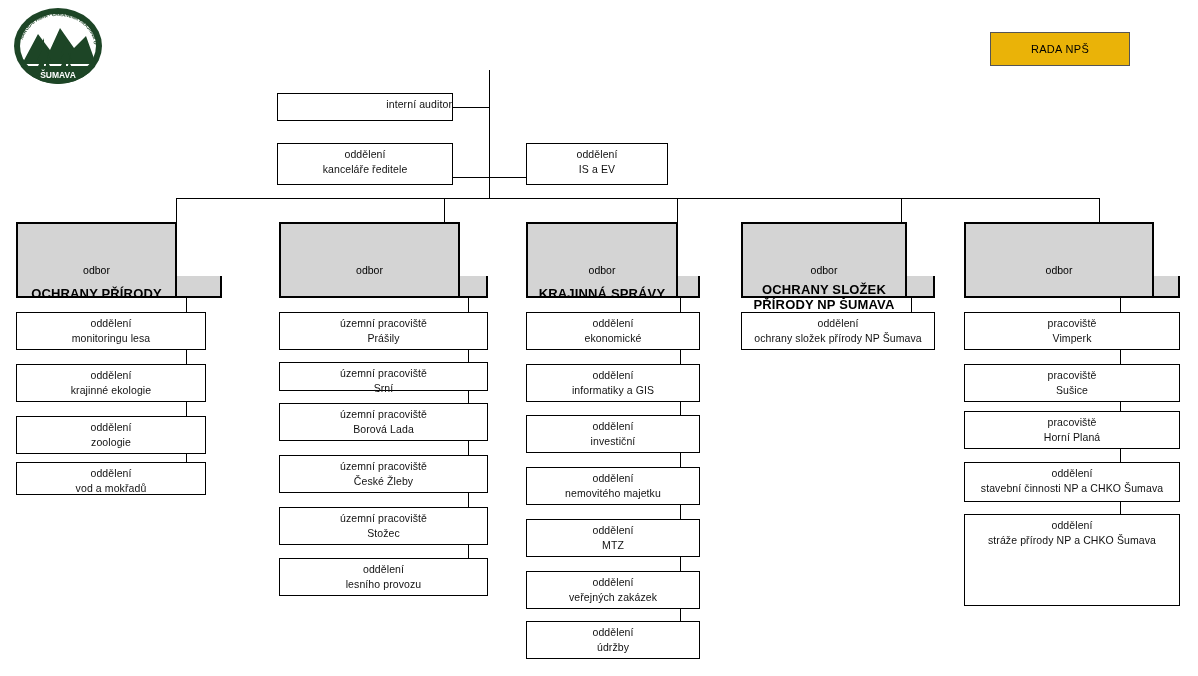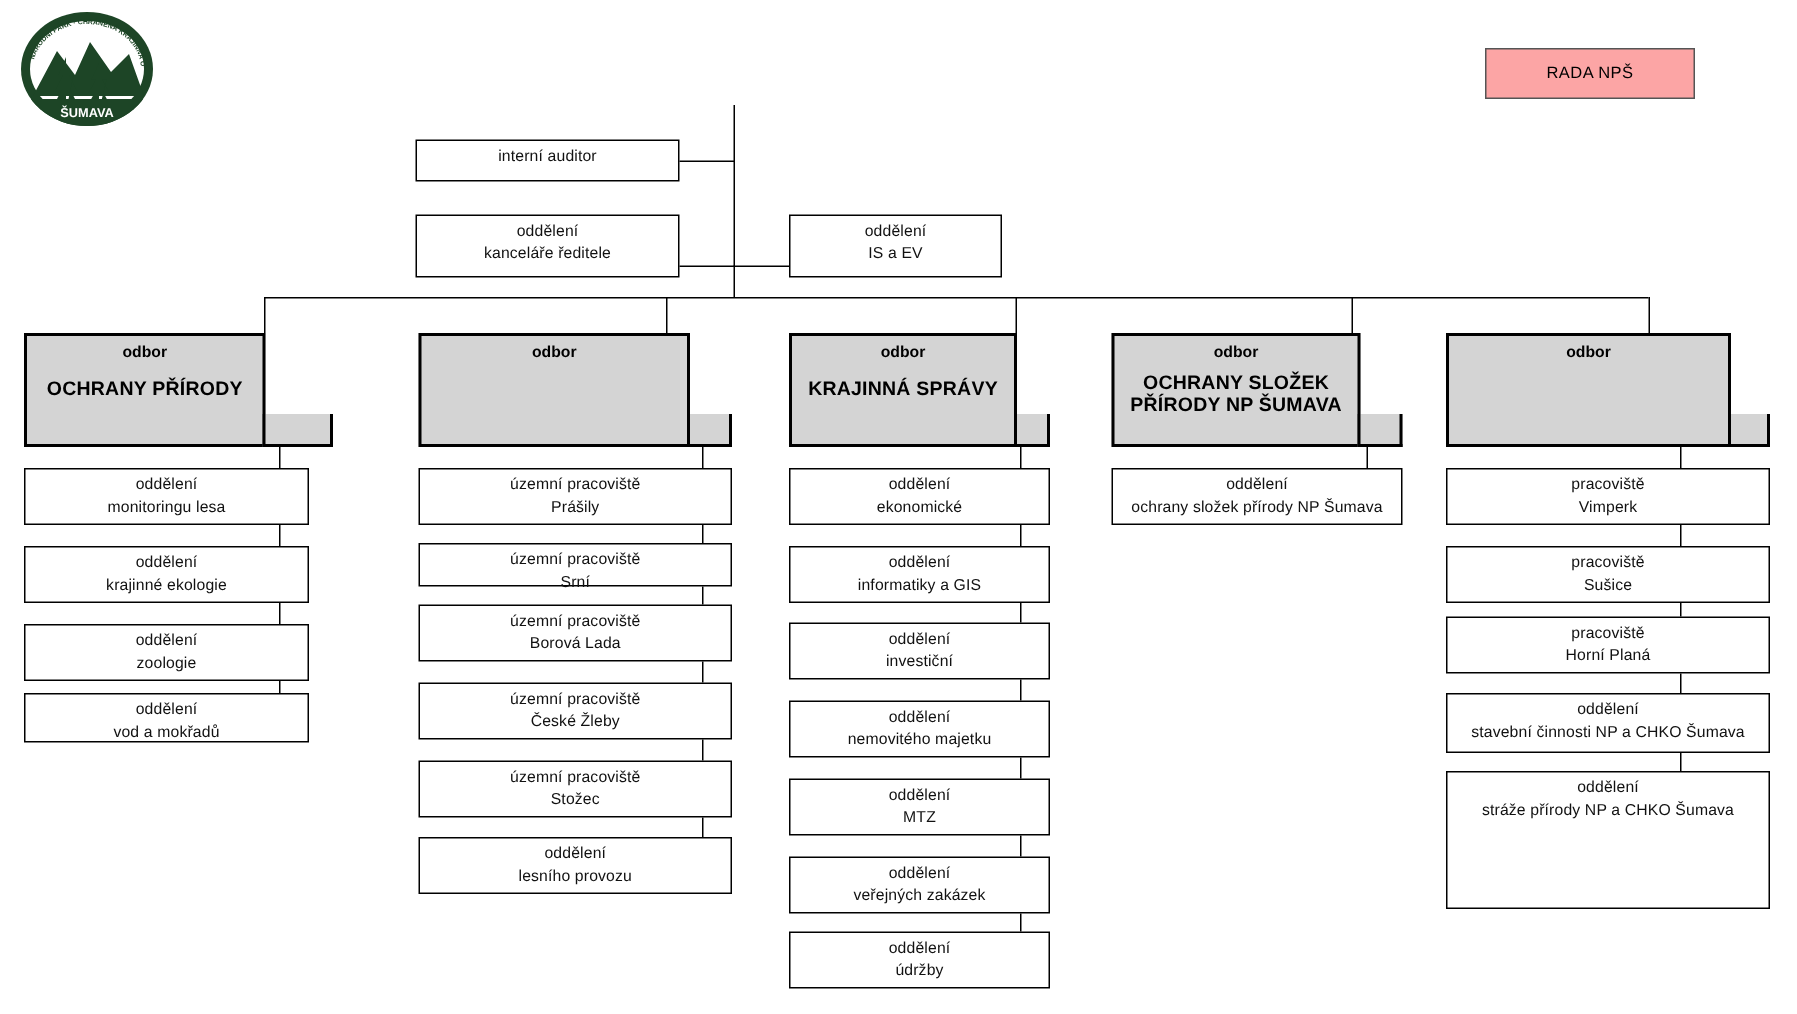--- a/index.html
+++ b/index.html
@@ -71,21 +71,22 @@
   .dept .notch{
     position:absolute;
     background:#d4d4d4;
     border:2.2px solid #000;
     border-top:none;
   }
   .dept .kicker{
     font-size:10.5px;
     line-height:13px;
     padding-top:5px;
-    font-weight:700;
+    font-weight:400;
+    margin-top:35px;
   }
   .dept .title{
     font-size:13px;
     line-height:15px;
     font-weight:bold;
     padding-top:9px;
     padding-left:4px; padding-right:4px;
     letter-spacing:.15px;
   }
 
@@ -100,21 +101,21 @@
     text-align:center;
     z-index:6;
   }
   .root .r1{ font-size:11.5px; line-height:15px; font-weight:bold; padding-top:11px; letter-spacing:.3px;}
   .root .r2{ font-size:11.5px; line-height:15px; font-weight:bold; padding-top:9px; letter-spacing:.3px;}
 
   
   .plainbox{
     position:absolute;
     border:1.3px solid #555;
-    background:#fca5a5;
+    background:#eab308;
     display:flex; align-items:center; justify-content:center;
     font-size:11px;
     letter-spacing:.3px;
     z-index:4;
   }
 
   
   .v{ position:absolute; width:0; border-left:1.5px solid #000; z-index:2; }
   .h{ position:absolute; height:0; border-top:1.5px solid #000; z-index:2; }
 
@@ -153,21 +154,21 @@
       </text>
       <text x="50" y="74" text-anchor="middle" font-family="Liberation Sans, sans-serif" font-size="8.5" font-weight="bold" fill="#ffffff">ŠUMAVA</text>
     </svg>
   </div>
 
 
   <div class="plainbox" style="left:990px; top:32px; width:140px; height:34px;">
     <span>RADA NPŠ</span>
   </div>
 
-  <div class="node" style="left:277px; top:93px; width:176px; height:28px;">
+  <div class="node" style="left:277px; top:93px; width:176px; height:28px;align-items:flex-end;">
     <div class="l1">interní auditor</div>
   </div>
 
   <div class="node" style="left:277px; top:143px; width:176px; height:42px;">
     <div class="l1">oddělení</div>
     <div class="l2">kanceláře ředitele</div>
   </div>
 
   <div class="node" style="left:526px; top:143px; width:142px; height:42px;">
     <div class="l1">oddělení</div>

